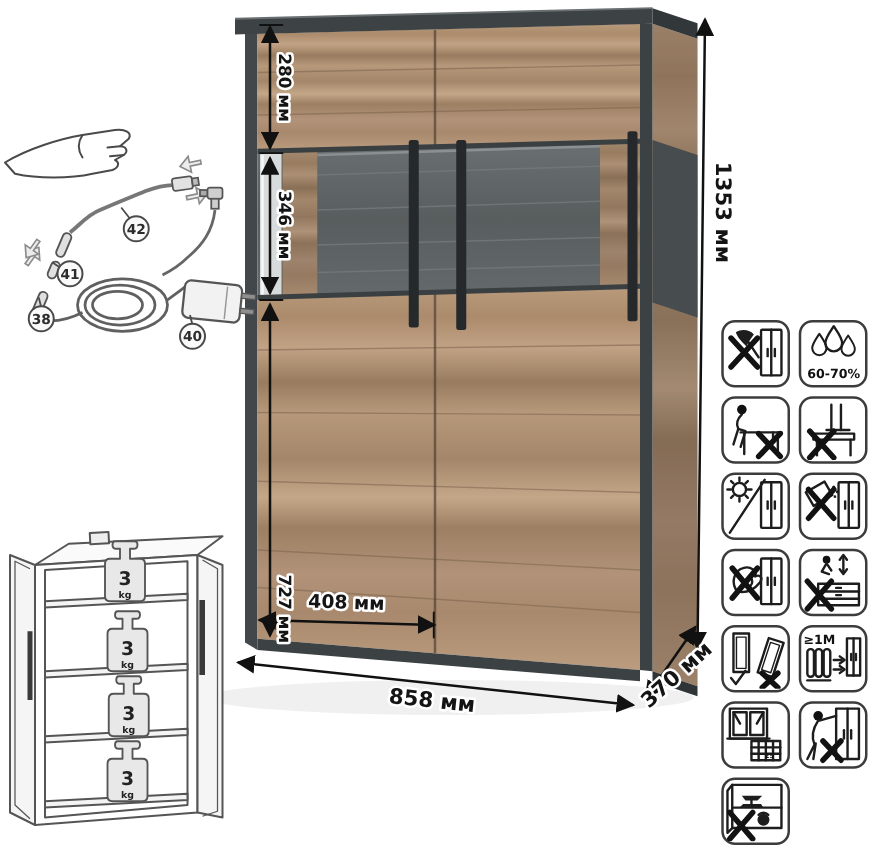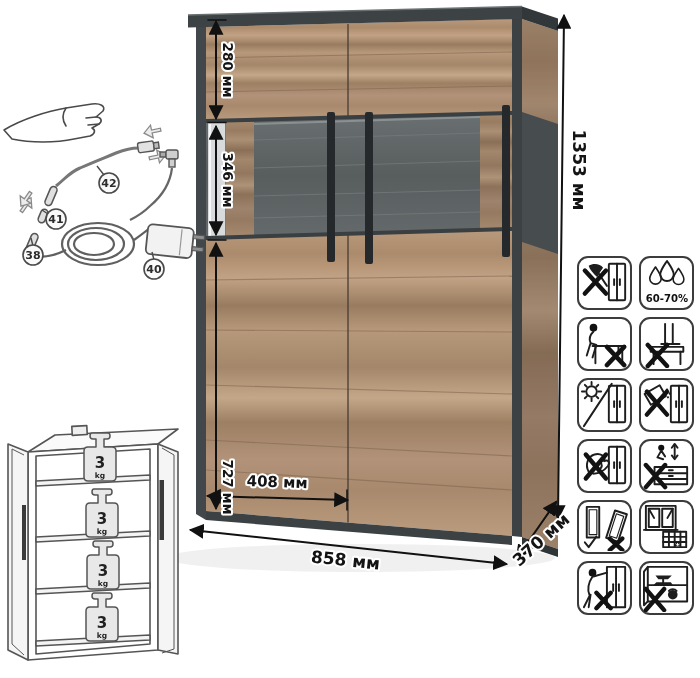--- a/index.html
+++ b/index.html
@@ -396,20 +396,43 @@
           </g>
         <path d="M4,41 l4,5 l8,-11" class="ln" stroke-width="3.2"></path>
         <g transform="translate(37,24) rotate(18)" class="ln">
             <rect x="-6.5" y="-15" width="13" height="30"></rect>
             <rect x="-4" y="-12" width="8" height="24" stroke-width="1.2"></rect>
           </g>
         <path d="M30,37 L43,49 M43,37 L30,49" class="xx" stroke-width="3.6"></path>
       </svg>
     </div>
 
+    <div class="care-cell">
+      <svg viewBox="0 0 50 50">
+        <text class="icon-text" x="13" y="13" font-size="10.5">≥1M</text>
+        <g class="ln" stroke-width="1.8">
+            <rect x="3" y="17" width="5.5" height="23" rx="2.5"></rect>
+            <rect x="9.8" y="17" width="5.5" height="23" rx="2.5"></rect>
+            <rect x="16.6" y="17" width="5.5" height="23" rx="2.5"></rect>
+            <line x1="3" y1="43" x2="22" y2="43"></line>
+          </g>
+        <g class="ln" stroke-width="1.8">
+            <line x1="25" y1="26" x2="31" y2="26"></line>
+            <path d="M30,23 l4,3 l-4,3"></path>
+            <line x1="25" y1="34" x2="31" y2="34"></line>
+            <path d="M30,31 l4,3 l-4,3"></path>
+          </g>
+        <g class="ln">
+            <rect x="36" y="8" width="11" height="31"></rect>
+            <line x1="41.5" y1="8" x2="41.5" y2="39"></line>
+            <line x1="39.5" y1="21" x2="39.5" y2="26"></line>
+            <line x1="43.5" y1="21" x2="43.5" y2="26"></line>
+          </g>
+      </svg>
+    </div>
 
     <div class="care-cell">
       <svg viewBox="0 0 50 50">
         <g class="ln" stroke-width="1.8">
           <rect x="3" y="3" width="31" height="25"></rect>
             <line x1="1" y1="28" x2="36" y2="28"></line>
           <rect x="6" y="6" width="11" height="19"></rect>
             <rect x="20" y="6" width="11" height="19"></rect>
           <line x1="6" y1="6" x2="11.5" y2="15.5"></line>
             <line x1="31" y1="6" x2="25.5" y2="15.5"></line>

